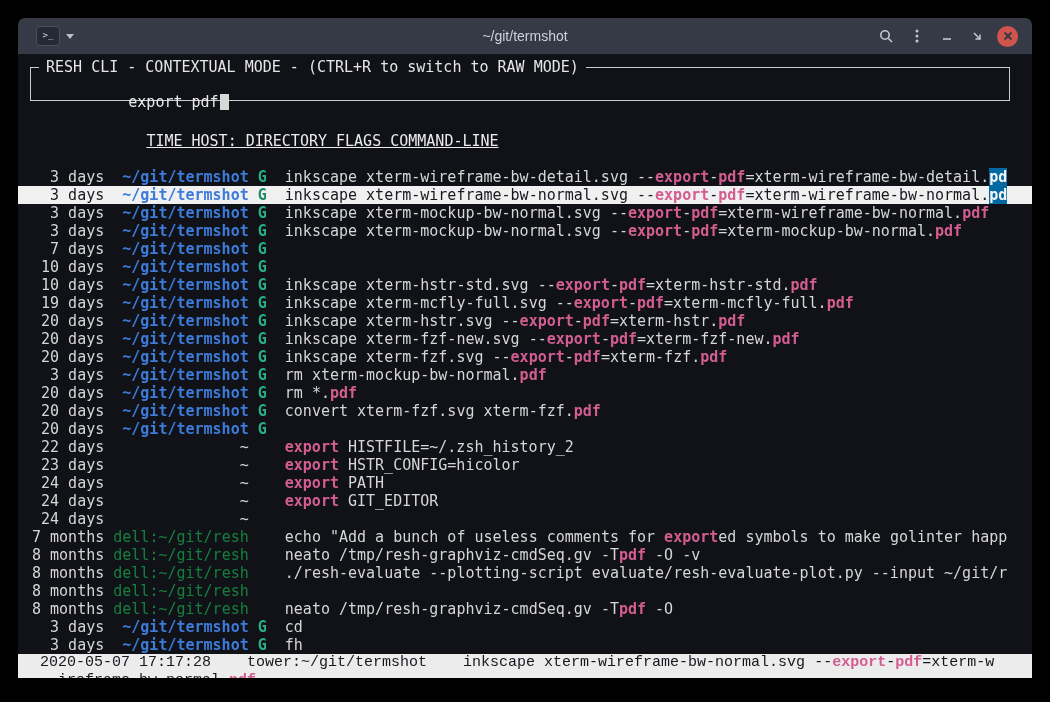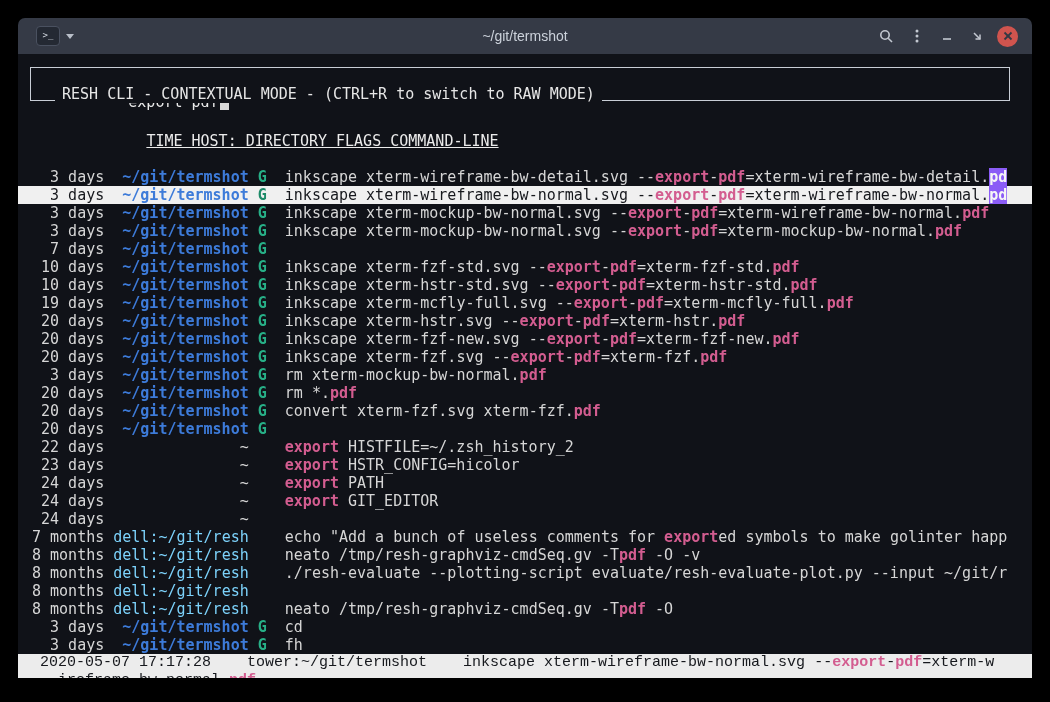--- a/index.html
+++ b/index.html
@@ -22,37 +22,37 @@
   .tb-right{margin-left:auto;display:flex;align-items:center;gap:10px;padding-right:14px;z-index:2;}
   .tb-btn{background:transparent;border:0;padding:3px;cursor:pointer;display:flex;align-items:center;}
   .tb-btn svg{display:block;}
   .close-btn{width:21px;height:21px;border-radius:50%;background:#d0544e;border:0;cursor:pointer;
              display:flex;align-items:center;justify-content:center;padding:0;}
   
   .terminal{flex:1 1 auto;background:#101218;color:#d6d6d6;font-size:15px;line-height:18px;
             overflow:hidden;display:flex;flex-direction:column;}
   
   .search-box{position:relative;border:1px solid #c9ced6;margin:13px 22px 0 12px;height:32px;}
-  .box-label{position:absolute;top:-10px;left:24px;background:#101218;padding:0 7px;color:#e6e6e6;white-space:pre;margin-top:27px;}
+  .box-label{position:absolute;top:-10px;left:8px;background:#101218;padding:0 7px;color:#e6e6e6;white-space:pre;}
   .query-line{padding:7px 0 0 7px;white-space:pre;color:#e9e9e9;}
   .cursor{display:inline-block;width:9px;height:16px;background:#d8d8d8;vertical-align:-3px;margin-left:1px;}
   
   .hdr{margin-top:13px;padding-left:20px;white-space:pre;color:#ebebeb;}
   .hdr-u{text-decoration:underline;}
   
   .rows{margin-top:0;}
   .hrow{display:flex;height:18px;white-space:pre;padding-left:14px;overflow:hidden;}
   .col-time{flex:0 0 8ch;text-align:right;margin-right:1ch;}
   .col-host{flex:0 0 15ch;text-align:right;margin-right:1ch;}
   .col-flags{flex:0 0 1ch;margin-right:2ch;color:#27b087;font-weight:bold;}
   .col-cmd{flex:1 1 auto;white-space:pre;overflow:hidden;}
   .host-dir{color:#3d7bd9;font-weight:bold;}
-  .host-remote{color:#7dd3fc;}
+  .host-remote{color:#15803d;}
   .seg-match{color:#d35d90;font-weight:bold;}
-  .seg-match-inv{color:#f6f6f6;background:#8b5cf6;font-weight:bold;}
+  .seg-match-inv{color:#f6f6f6;background:#0369a1;font-weight:bold;}
   .hrow.selected{background:#f0f0f0;color:#16181d;}
   .hrow.selected .col-flags{color:#1d8a68;}
   
   .status-area{background:#ececec;color:#16181d;}
   .status-line{height:18px;white-space:pre;padding-left:22px;overflow:hidden;font-family:Liberation Mono, monospace;}
 </style>
 </head>
 <body>
 
 <div class="screen">
@@ -139,21 +139,20 @@
   </div>
           <div class="hrow">
     <span class="col-time">7 days</span>
     <span class="col-host host-dir">~/git/termshot</span>
     <span class="col-flags">G</span>
   </div>
           <div class="hrow">
     <span class="col-time">10 days</span>
     <span class="col-host host-dir">~/git/termshot</span>
     <span class="col-flags">G</span>
-    <span class="col-cmd"><span>inkscape xterm-fzf-std.svg --</span><span class="seg-match">export</span><span>-</span><span class="seg-match">pdf</span><span>=xterm-fzf-std.</span><span class="seg-match">pdf</span></span>
   </div>
           <div class="hrow">
     <span class="col-time">10 days</span>
     <span class="col-host host-dir">~/git/termshot</span>
     <span class="col-flags">G</span>
     <span class="col-cmd"><span>inkscape xterm-hstr-std.svg --</span><span class="seg-match">export</span><span>-</span><span class="seg-match">pdf</span><span>=xterm-hstr-std.</span><span class="seg-match">pdf</span></span>
   </div>
           <div class="hrow">
     <span class="col-time">19 days</span>
     <span class="col-host host-dir">~/git/termshot</span>

